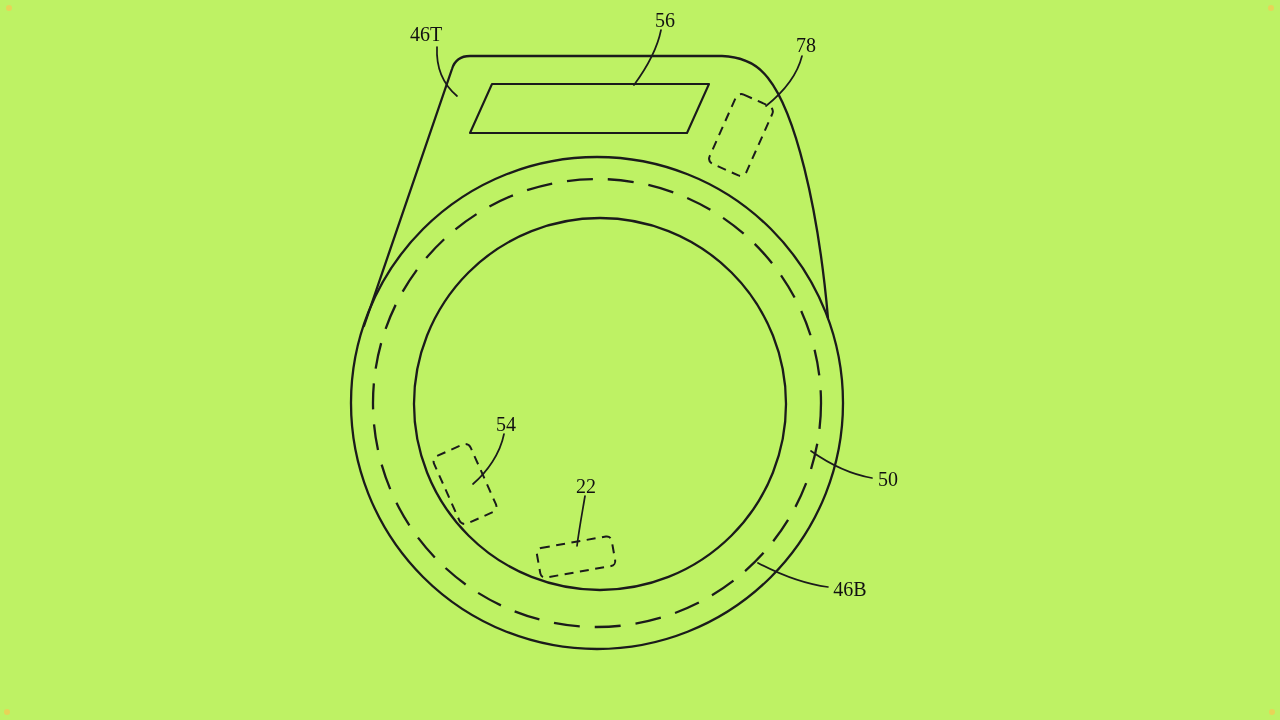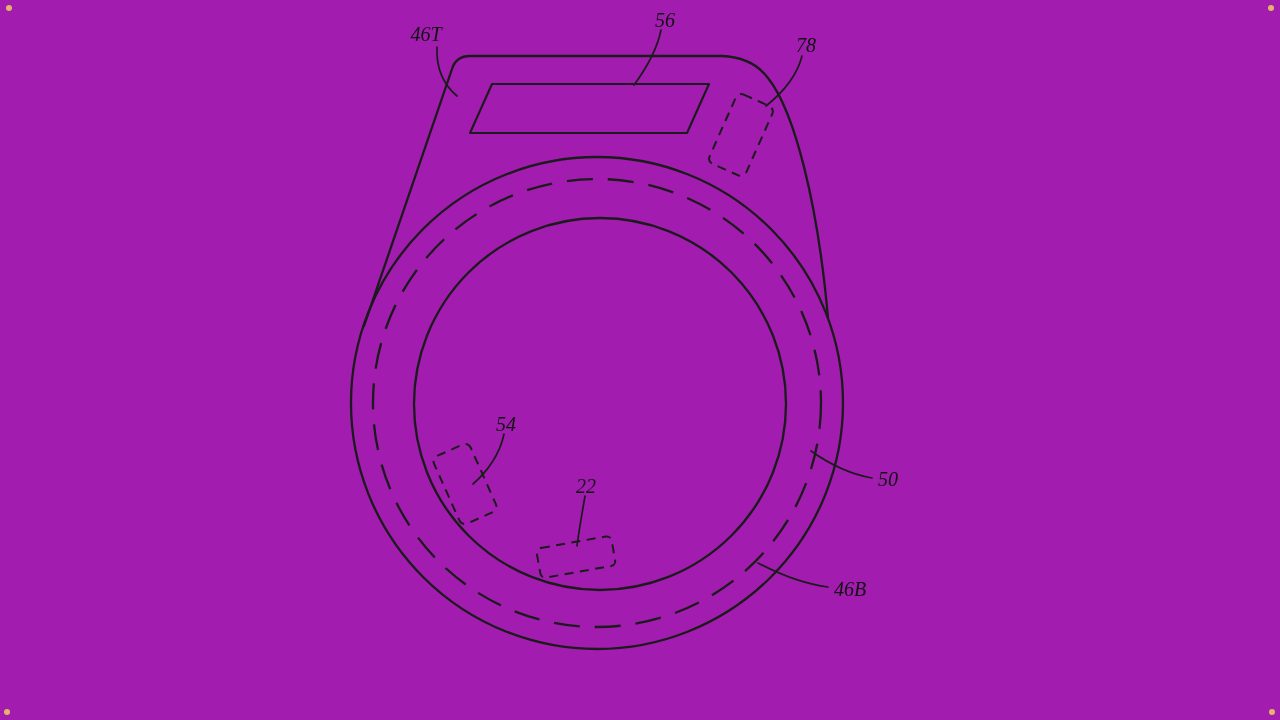--- a/index.html
+++ b/index.html
@@ -8,22 +8,21 @@
     width: 1280px;
     height: 720px;
     background: #ffffff;
     overflow: hidden;
     font-family: "Liberation Serif", "DejaVu Serif", serif;
   }
   .stage {
     position: relative;
     width: 1280px;
     height: 720px;
-    background: #a21caf;
-    font-style: italic;
+    background: #bef264;
   }
   svg { display: block; }
   .line {
     fill: none;
     stroke: #1b1b1b;
     stroke-width: 2.3;
     stroke-linecap: round;
     stroke-linejoin: round;
   }
   .dashed-center {

